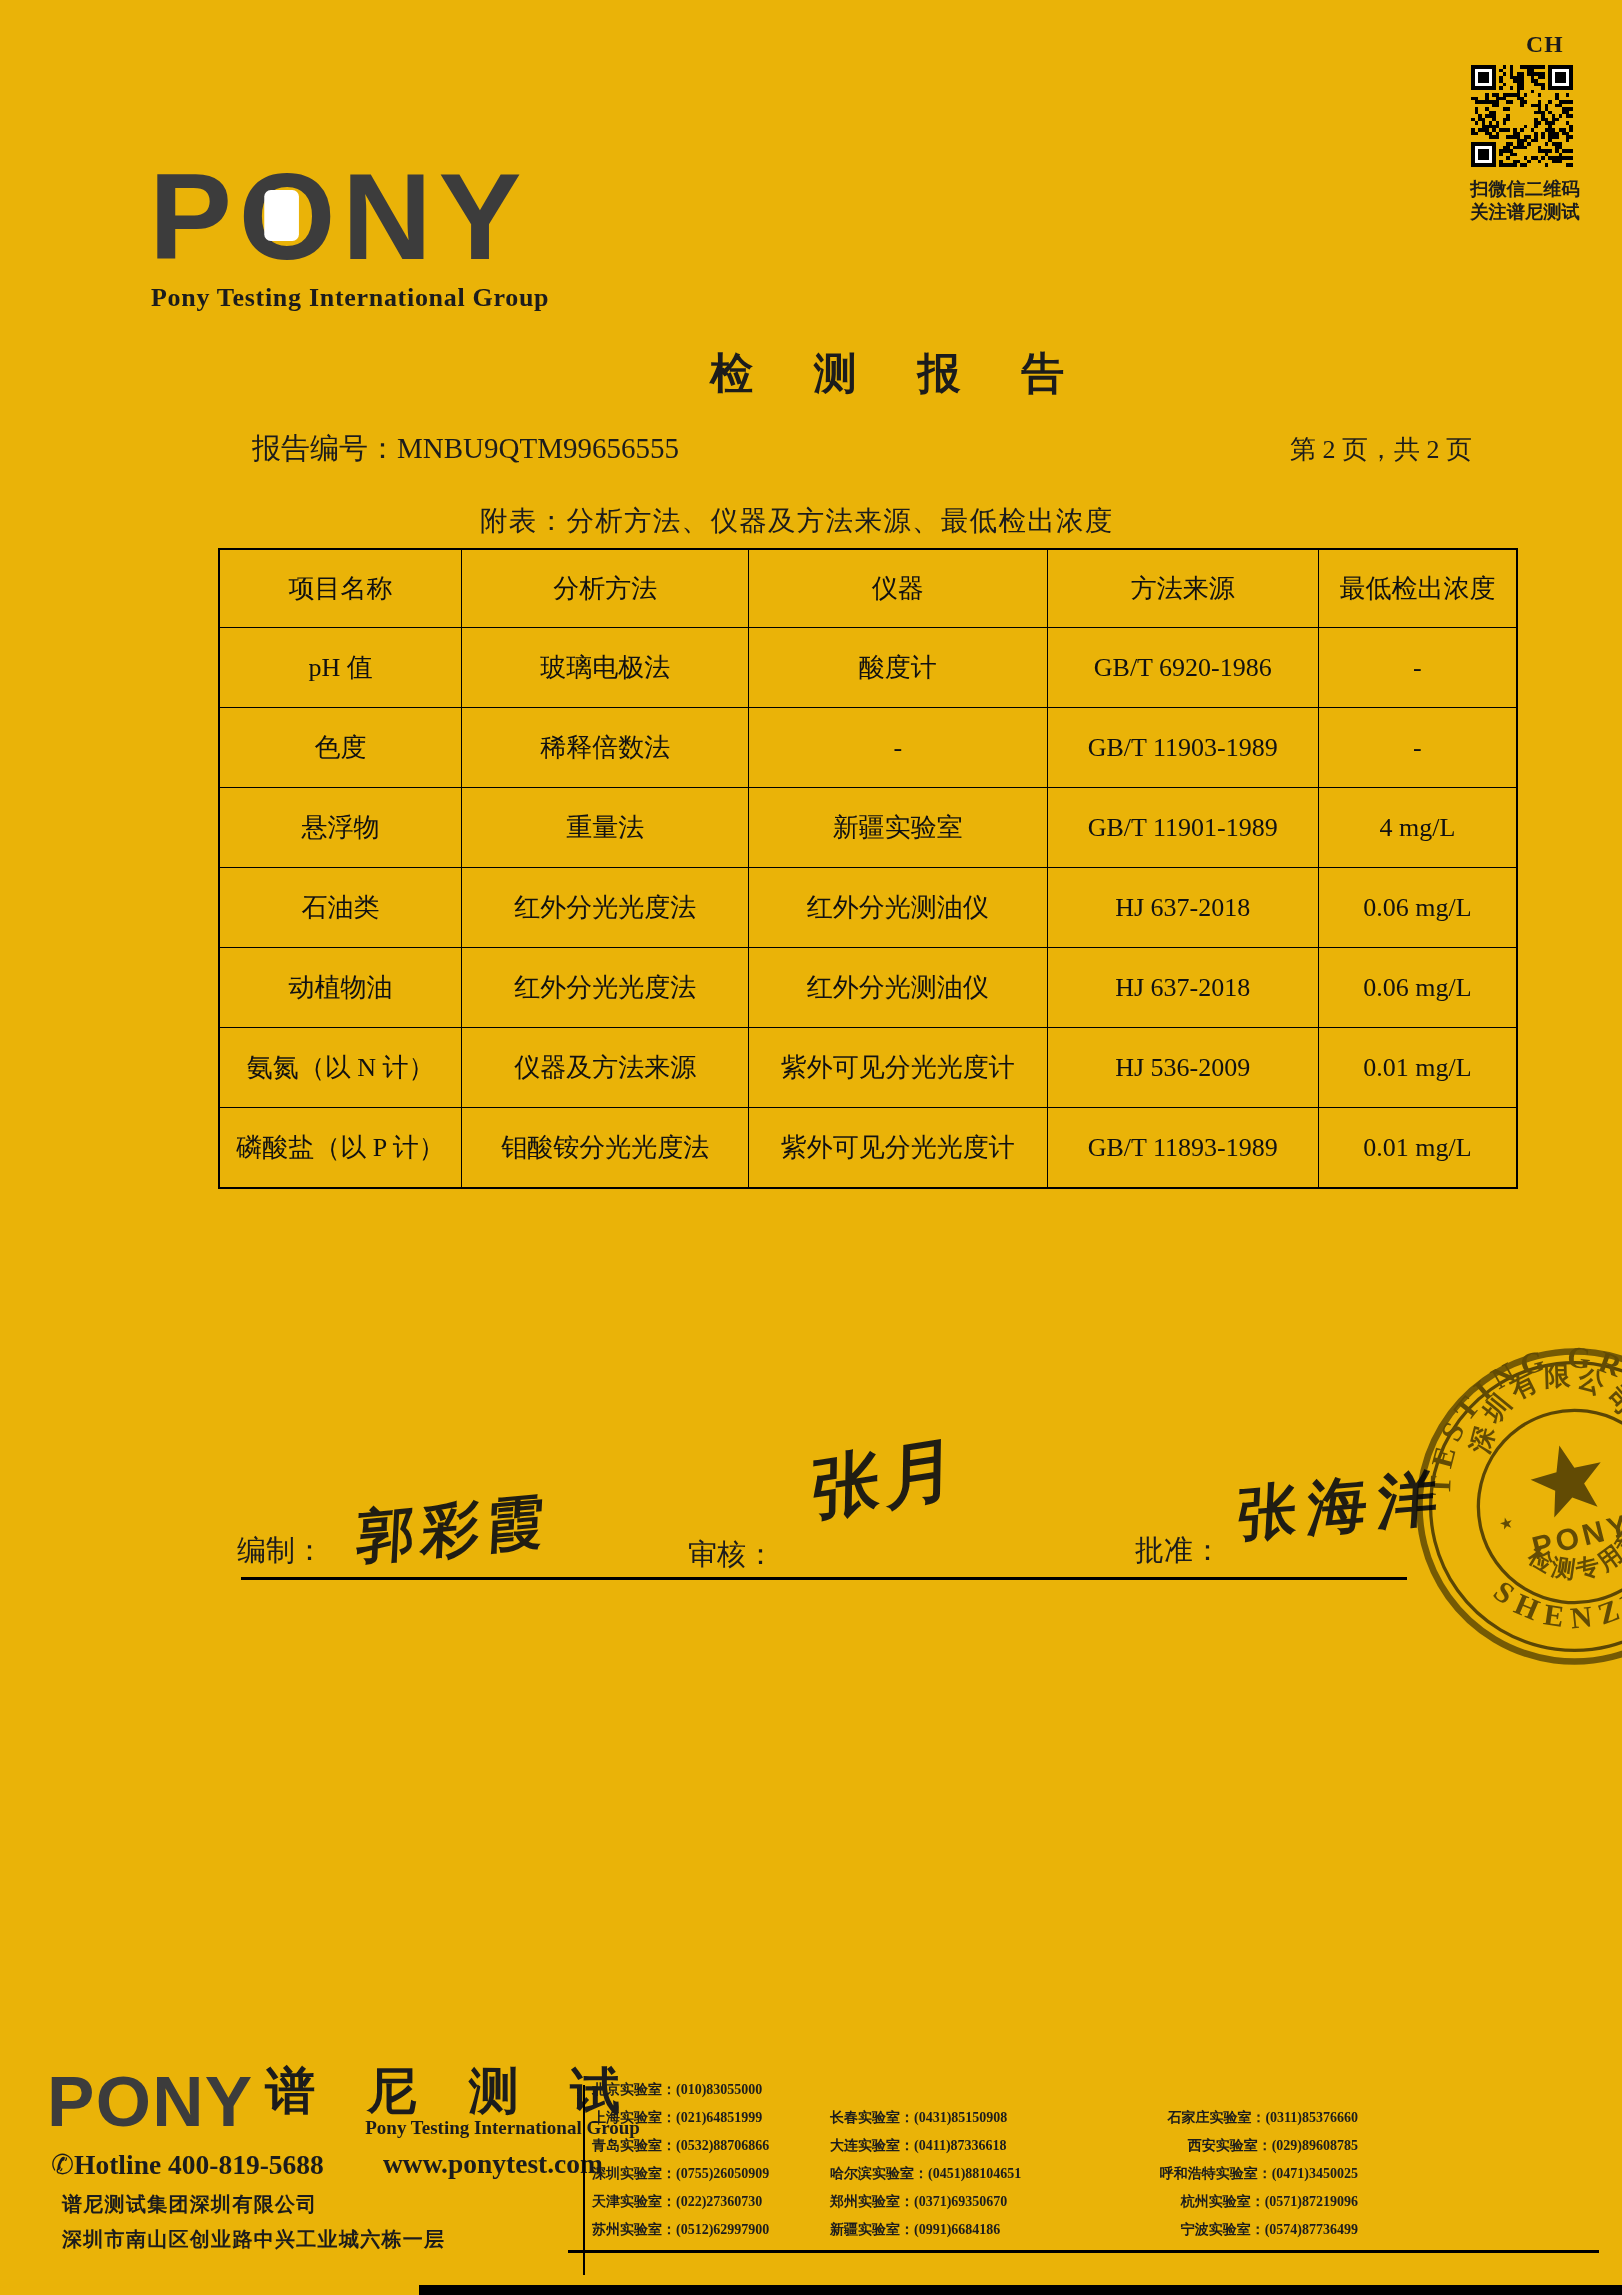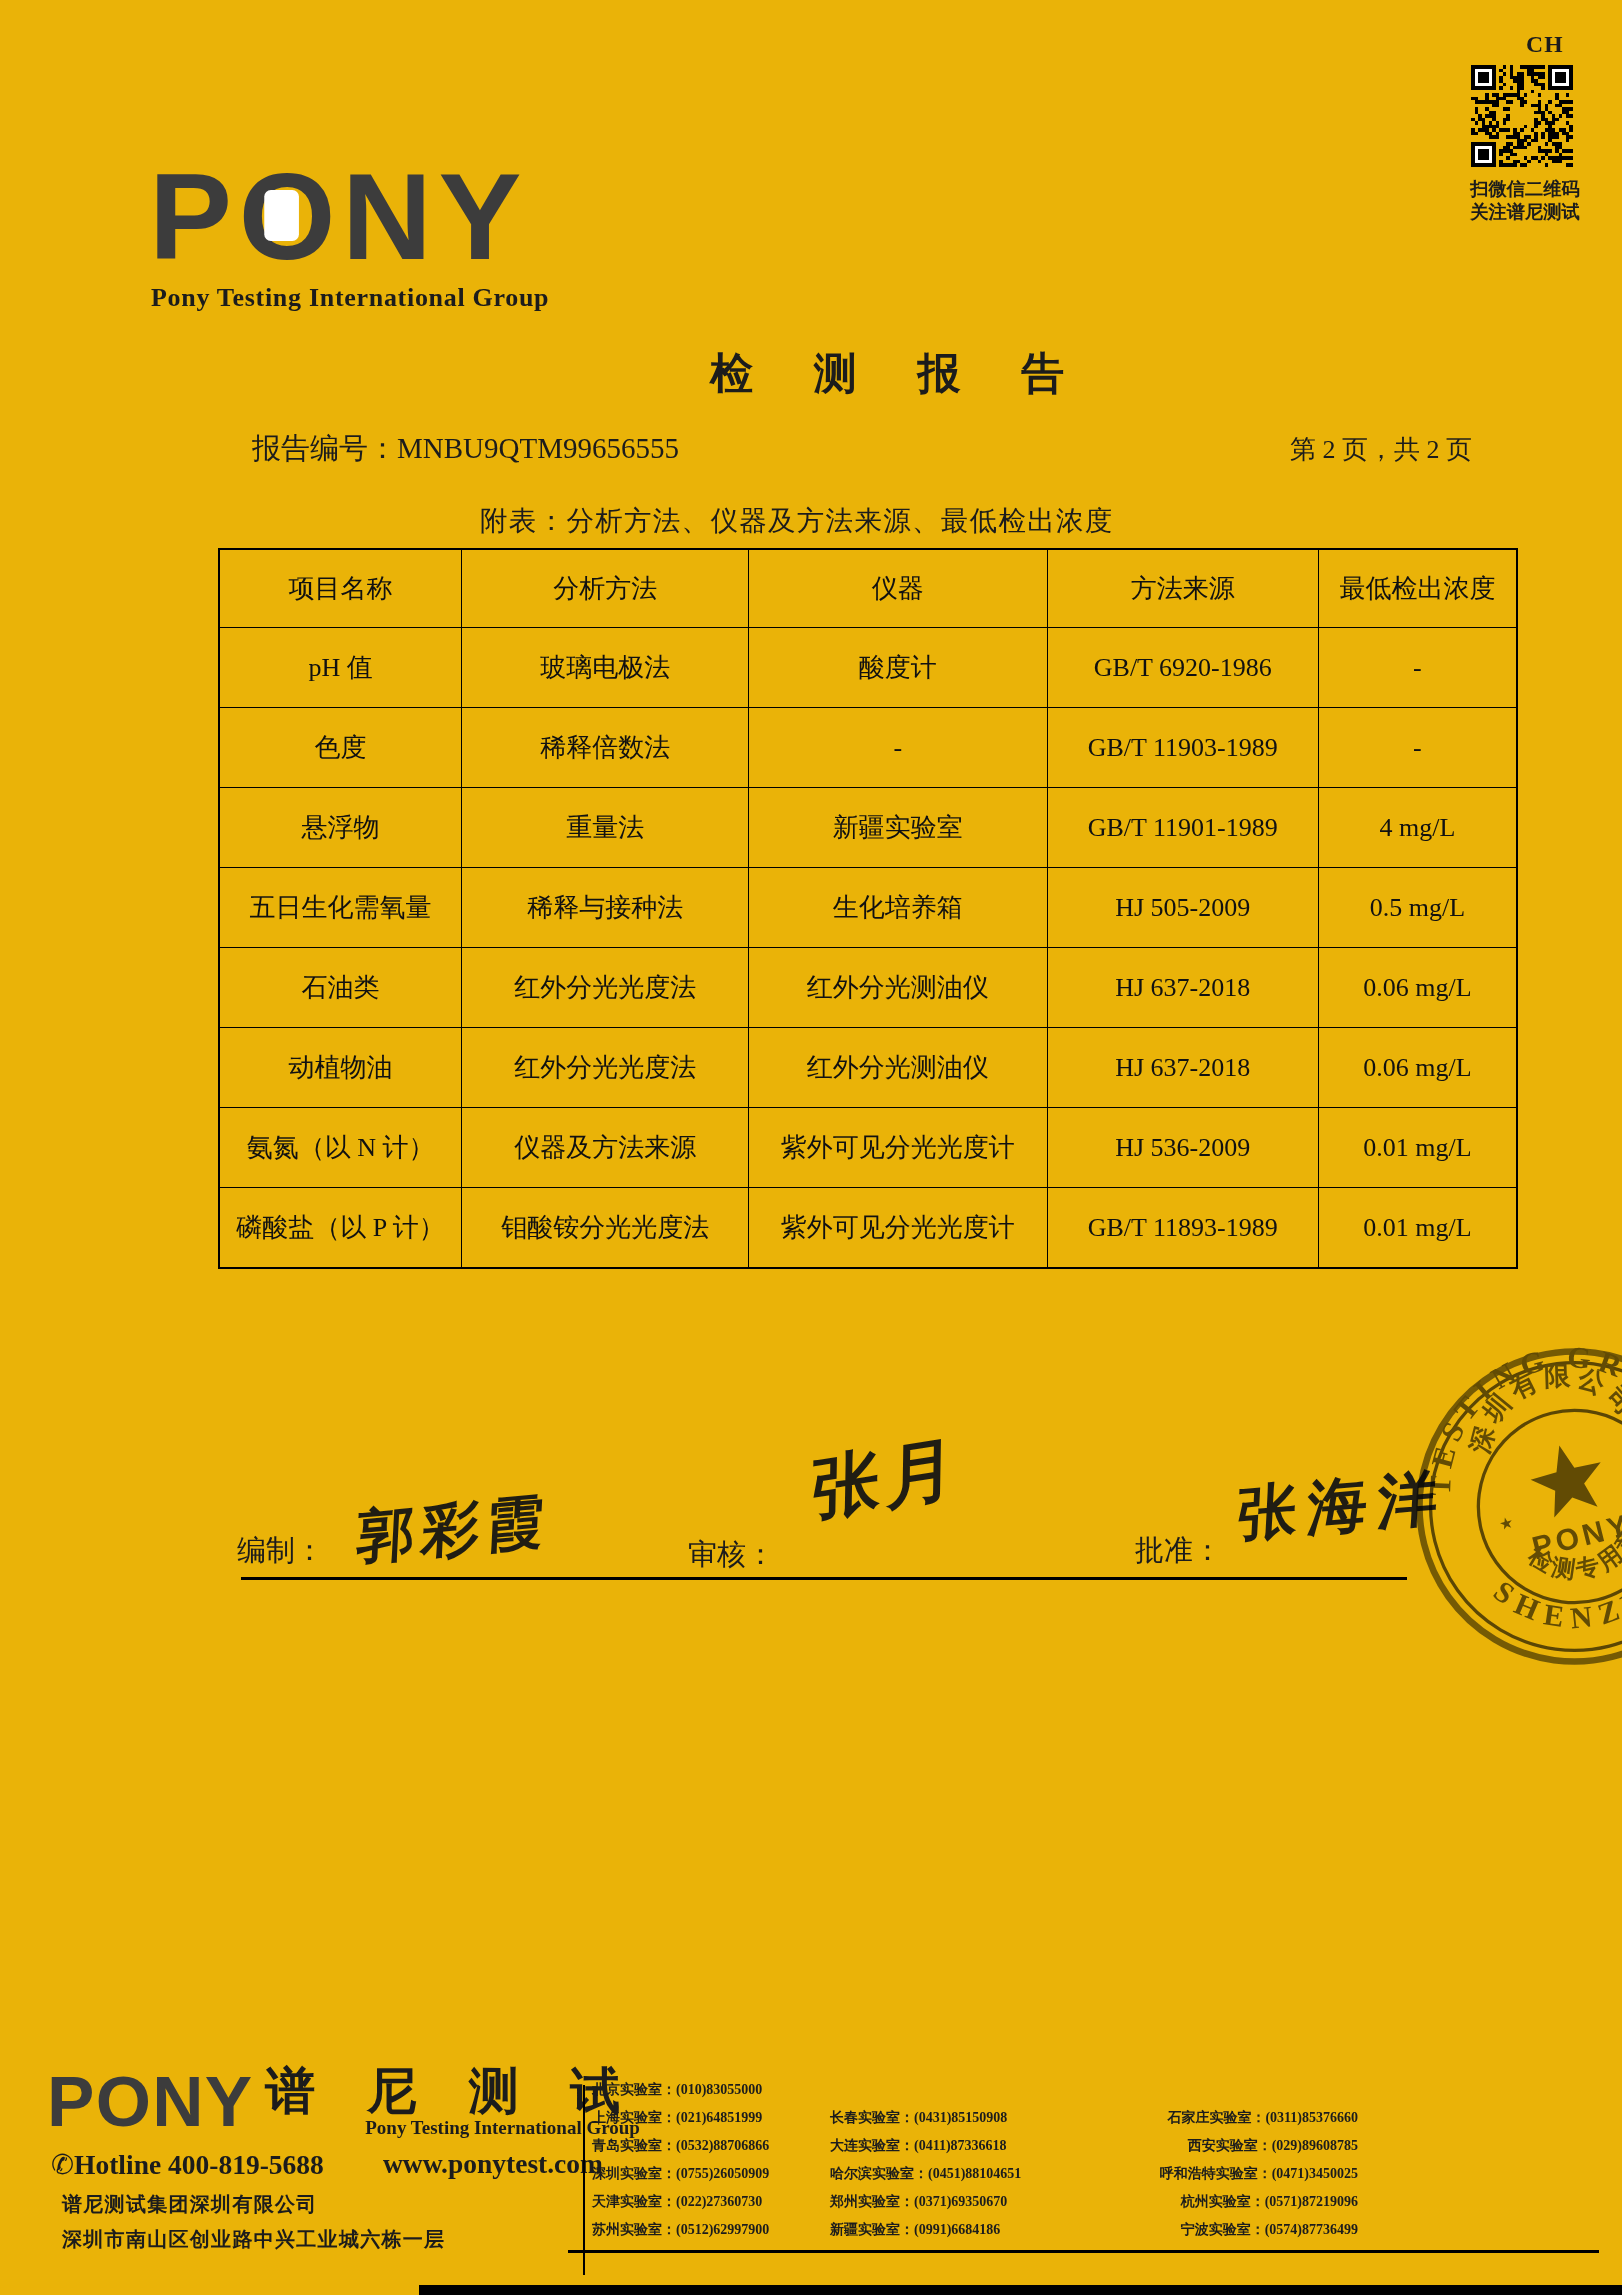--- a/index.html
+++ b/index.html
@@ -427,27 +427,20 @@
             <td>-</td>
           </tr>
           <tr>
             <td>悬浮物</td>
             <td>重量法</td>
             <td>新疆实验室</td>
             <td>GB/T 11901-1989</td>
             <td>4 mg/L</td>
           </tr>
           <tr>
-            <td>五日生化需氧量</td>
-            <td>稀释与接种法</td>
-            <td>生化培养箱</td>
-            <td>HJ 505-2009</td>
-            <td>0.5 mg/L</td>
-          </tr>
-          <tr>
             <td>石油类</td>
             <td>红外分光光度法</td>
             <td>红外分光测油仪</td>
             <td>HJ 637-2018</td>
             <td>0.06 mg/L</td>
           </tr>
           <tr>
             <td>动植物油</td>
             <td>红外分光光度法</td>
             <td>红外分光测油仪</td>

